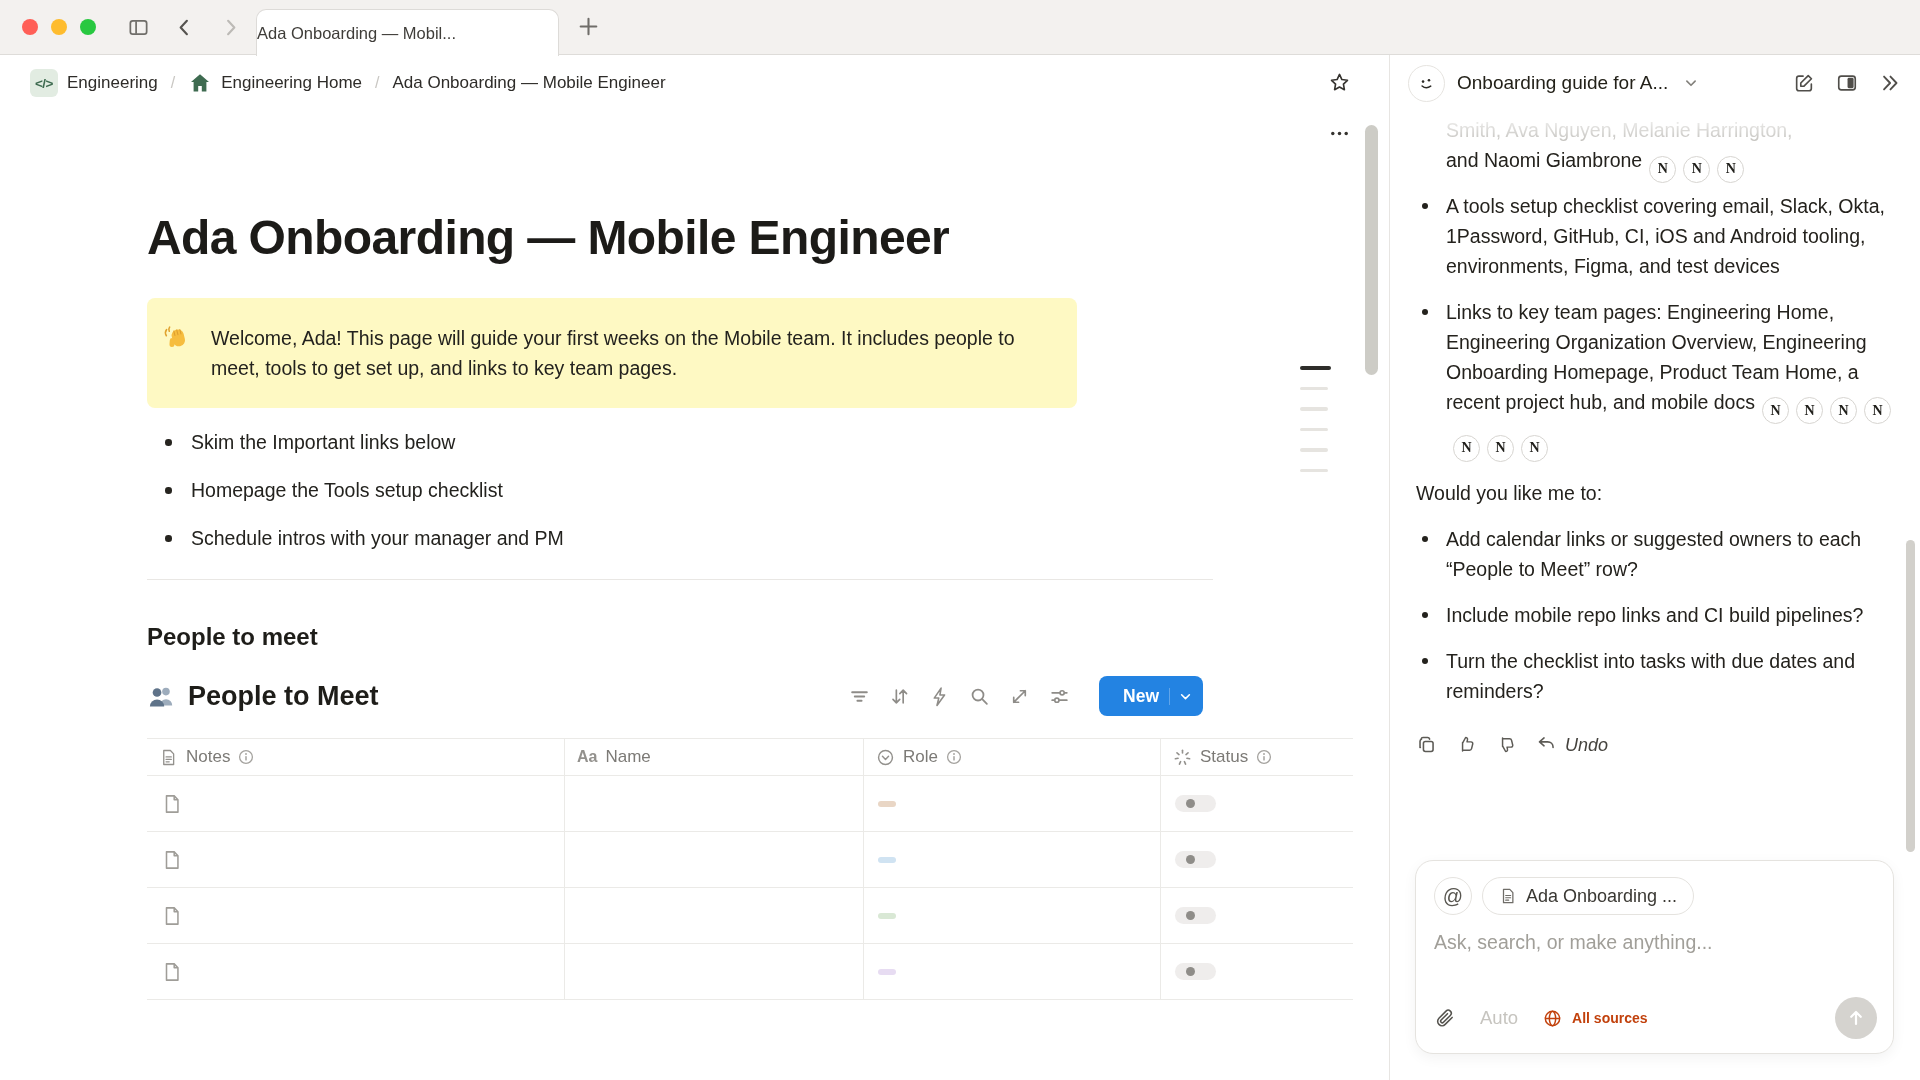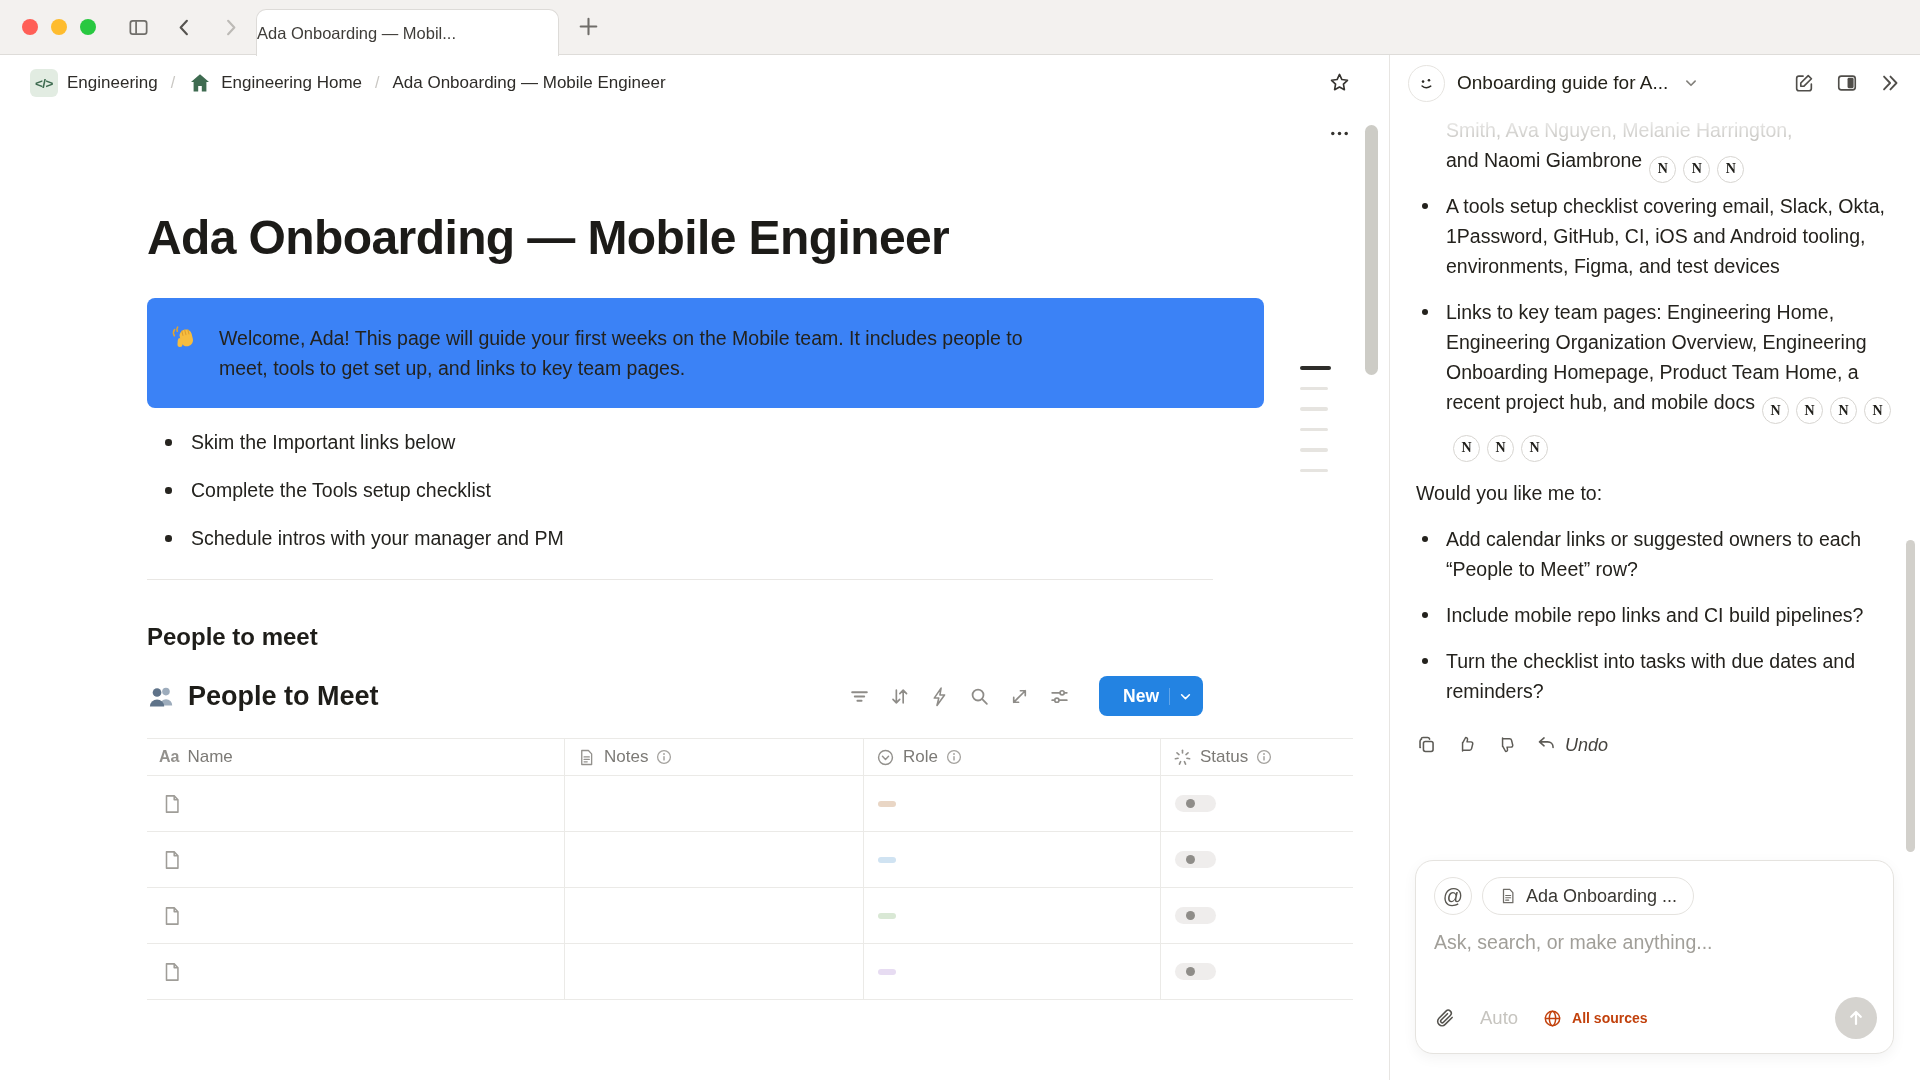--- a/index.html
+++ b/index.html
@@ -28,22 +28,22 @@
   .crumb { display:flex; align-items:center; gap:9px; cursor:pointer; border-radius:6px; padding:3px 4px; }
   .code-badge { width:28px; height:28px; border-radius:6px; background:#e2ece2; color:#3e6b50;
     font-weight:700; font-size:13.5px; display:flex; align-items:center; justify-content:center; letter-spacing:-0.5px; }
   .crumb-sep { color:#c9c7c3; font-size:16px; }
   .top-actions { display:flex; align-items:center; gap:28px; color:#35332f;flex-direction:column; }
   .share { font-size:17.5px; cursor:pointer; }
 
   .content { padding:99px 0 0 147px; }
   .page-title { font-size:48px; font-weight:700; letter-spacing:-0.6px; color:#1c1b18; }
 
-  .callout { margin-top:33px; width:1117px; background:#3b82f6; border-radius:8px;
-    padding:25px 22px; display:flex; gap:20px; }
+  .callout { margin-top:33px; width:930px; background:#fef9c3; border-radius:8px;
+    padding:25px 14px; display:flex; gap:20px; }
   .callout-text { max-width:805px; font-size:19.5px; line-height:30px; color:#23221e; }
 
   .h3 { margin-top:45px; font-size:24px; font-weight:700; color:#1e1d19; }
   .blist { margin-top:20px; list-style:none; }
   .blist li { position:relative; padding-left:44px; font-size:19.5px; line-height:28px; margin-bottom:20px; color:#23221e; }
   .blist li::before { content:""; position:absolute; left:18px; top:11px; width:6.5px; height:6.5px; border-radius:50%; background:#26241f; }
 
   .divider { width:1066px; height:1px; background:#e9e7e4; margin-top:27px; }
   .h2 { margin-top:43px; font-size:24px; font-weight:700; color:#1e1d19; }
 
@@ -336,21 +336,21 @@
         <span>
             <svg width="30" height="30">
               <use href="#i-wave"></use>
             </svg>
           </span>
         <div class="callout-text">Welcome, Ada! This page will guide your first weeks on the Mobile team. It includes people to meet, tools to get set up, and links to key team pages.</div>
       </div>
 
       <ul class="blist" id="week1-list">
           <li>Skim the Important links below</li>
-          <li>Complete the Tools setup checklist</li>
+          <li>Homepage the Tools setup checklist</li>
           <li>Schedule intros with your manager and PM</li>
         </ul>
 
       <div class="divider"></div>
 
       <h2 class="h2">People to meet</h2>
 
       <div class="db-head">
         <div class="db-title">
           <span>
@@ -397,36 +397,36 @@
                 <svg width="17" height="17" style="color:#fff">
                   <use href="#i-chevd"></use>
                 </svg>
               </span>
           </div>
         </div>
       </div>
 
       <div class="dbtable">
         <div class="thead">
-          <div class="th">
-            <span style="font-size:16px;color:#93918d;font-weight:600">Aa</span>
-            <span>Name</span>
-          </div>
           <div class="th">
             <span style="color:#93918d">
                 <svg width="19" height="19">
                   <use href="#i-doclines"></use>
                 </svg>
               </span>
             <span>Notes</span>
             <span style="color:#a5a39f">
                 <svg width="16" height="16">
                   <use href="#i-info"></use>
                 </svg>
               </span>
+          </div>
+          <div class="th">
+            <span style="font-size:16px;color:#93918d;font-weight:600">Aa</span>
+            <span>Name</span>
           </div>
           <div class="th">
             <span style="color:#93918d">
                 <svg width="19" height="19">
                   <use href="#i-select"></use>
                 </svg>
               </span>
             <span>Role</span>
             <span style="color:#a5a39f">
                 <svg width="16" height="16">

